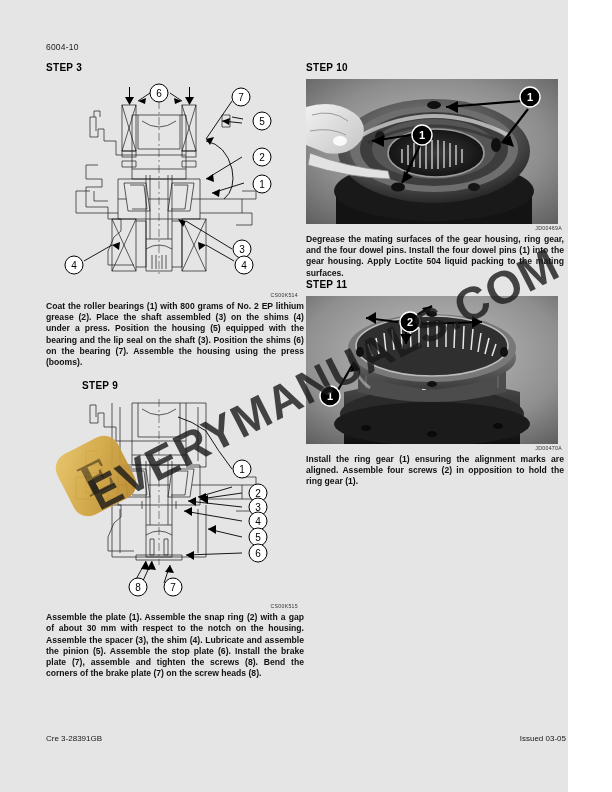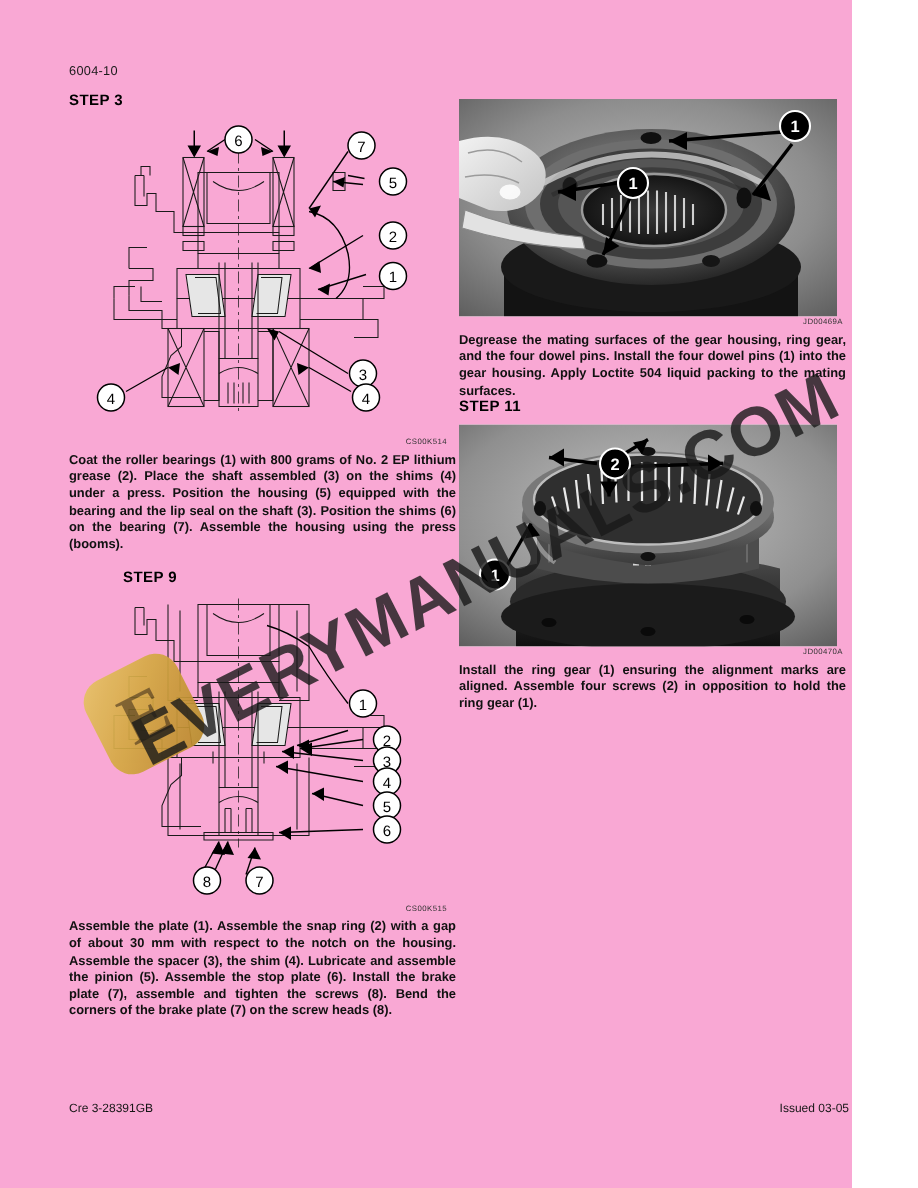--- a/index.html
+++ b/index.html
@@ -13,21 +13,21 @@
     position: relative;
     font-family: "Liberation Sans", sans-serif;
     color: #000000;
     overflow: hidden;
   }
   .page {
     position: absolute;
     left: 0; top: 0;
     width: 568px;
     height: 792px;
-    background: #f9a8d4;
+    background: #e5e5e5;
   }
   
   .page-code {
     position: absolute;
     left: 46px;
     top: 42px;
     font-size: 8.5px;
     letter-spacing: 0.2px;
     color: #1a1a1a;
   }
@@ -375,20 +375,21 @@
         </g>
       </svg>
       <div class="fig-code">CS00K515</div>
     </div>
 
     <p class="body-text">Assemble the plate (1). Assemble the snap ring (2) with a gap of about 30 mm with respect to the notch on the housing. Assemble the spacer (3), the shim (4). Lubricate and assemble the pinion (5). Assemble the stop plate (6). Install the brake plate (7), assemble and tighten the screws (8). Bend the corners of the brake plate (7) on the screw heads (8).</p>
   </div>
 
   <div class="col-right">
 
+    <div class="step-title">STEP 10</div>
 
     <div class="photo-box" style="margin-top:4px;">
       <svg width="252" height="145" viewBox="0 0 252 145">
         <defs>
           <radialGradient id="g10bg" cx="50%" cy="45%" r="75%">
             <stop offset="0%" stop-color="#b9b9b9"></stop>
             <stop offset="60%" stop-color="#8d8d8d"></stop>
             <stop offset="100%" stop-color="#5d5d5d"></stop>
           </radialGradient>
           <radialGradient id="g10body" cx="45%" cy="35%" r="70%">

